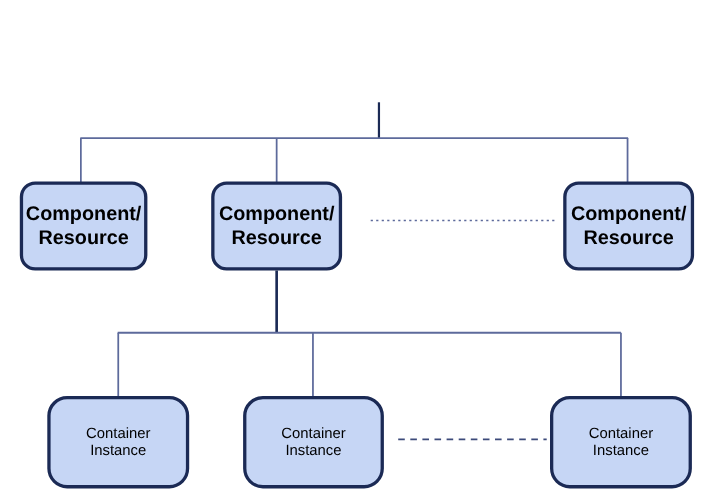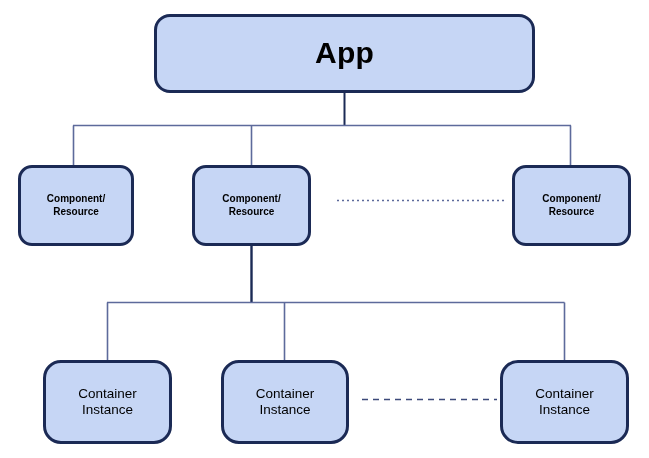--- a/index.html
+++ b/index.html
@@ -53,21 +53,21 @@
   .node-root .node-label {
     font-size: 30px;
     font-weight: bold;
     letter-spacing: 0.2px;
   }
   .node-mid {
     top: 165px;
     height: 81px;
   }
   .node-mid .node-label {
-    font-size: 10px;
+    font-size: 18px;
     font-weight: bold;
   }
   .node-mid-1 { left: 18px;  width: 116px; }
   .node-mid-2 { left: 192px; width: 119px; }
   .node-mid-3 { left: 512px; width: 119px; }
   .node-leaf {
     top: 360px;
     height: 84px;
     border-radius: 18px;
   }
@@ -96,23 +96,20 @@
 
     <line x1="251.5" y1="246" x2="251.5" y2="302.5" stroke="#1b2a55" stroke-width="2.4"></line>
     <line x1="107" y1="302.5" x2="564.5" y2="302.5" stroke="#5d6a9b" stroke-width="1.6"></line>
     <line x1="107.5" y1="302.5" x2="107.5" y2="361" stroke="#5d6a9b" stroke-width="1.6"></line>
     <line x1="284.5" y1="302.5" x2="284.5" y2="361" stroke="#5d6a9b" stroke-width="1.6"></line>
     <line x1="564.5" y1="302.5" x2="564.5" y2="361" stroke="#5d6a9b" stroke-width="1.6"></line>
 
     <line x1="362" y1="399.5" x2="497" y2="399.5" stroke="#3c4a7a" stroke-width="1.6" stroke-dasharray="6 5"></line>
   </svg>
 
-  <div class="node node-root">
-    <span class="node-label">App</span>
-  </div>
 
   <div class="node node-mid node-mid-1">
     <span class="node-label">Component/
 Resource</span>
   </div>
 
   <div class="node node-mid node-mid-2">
     <span class="node-label">Component/
 Resource</span>
   </div>

